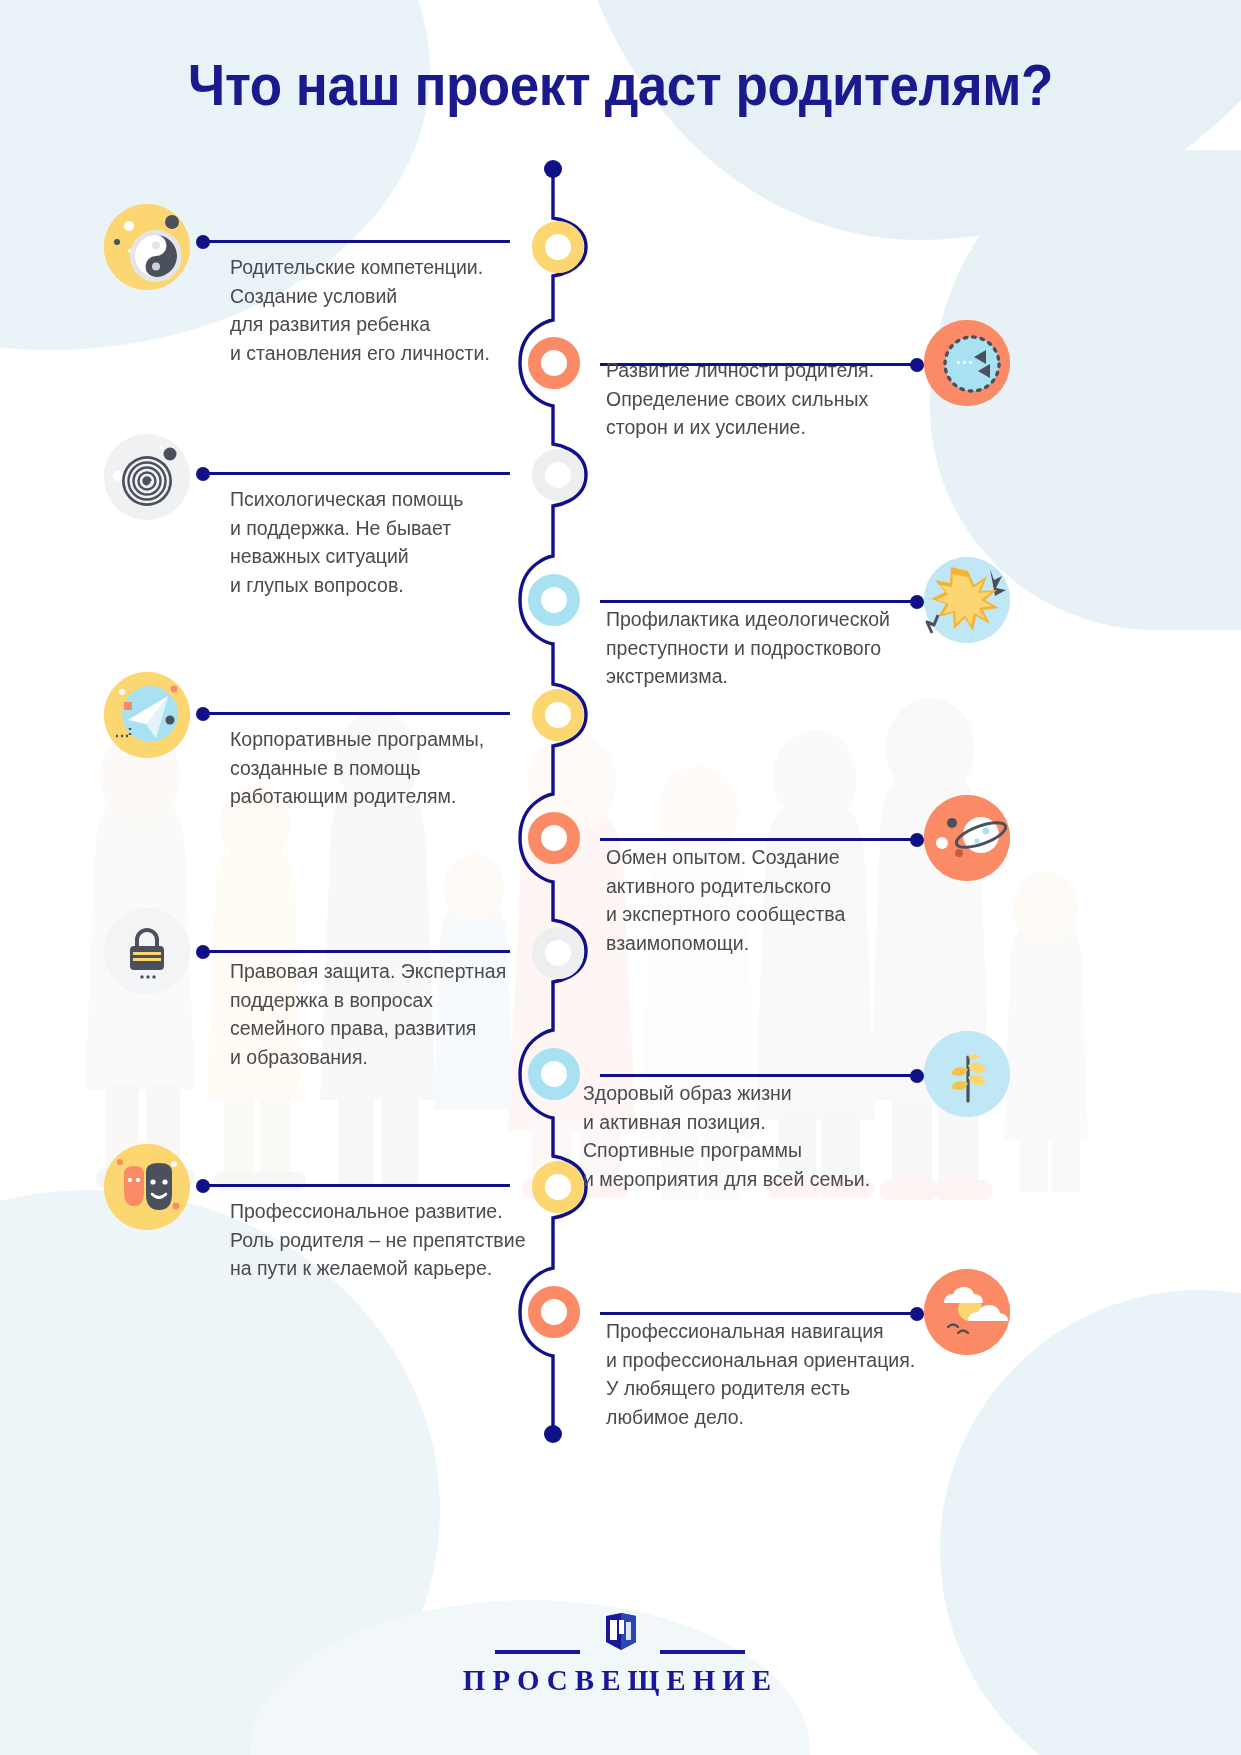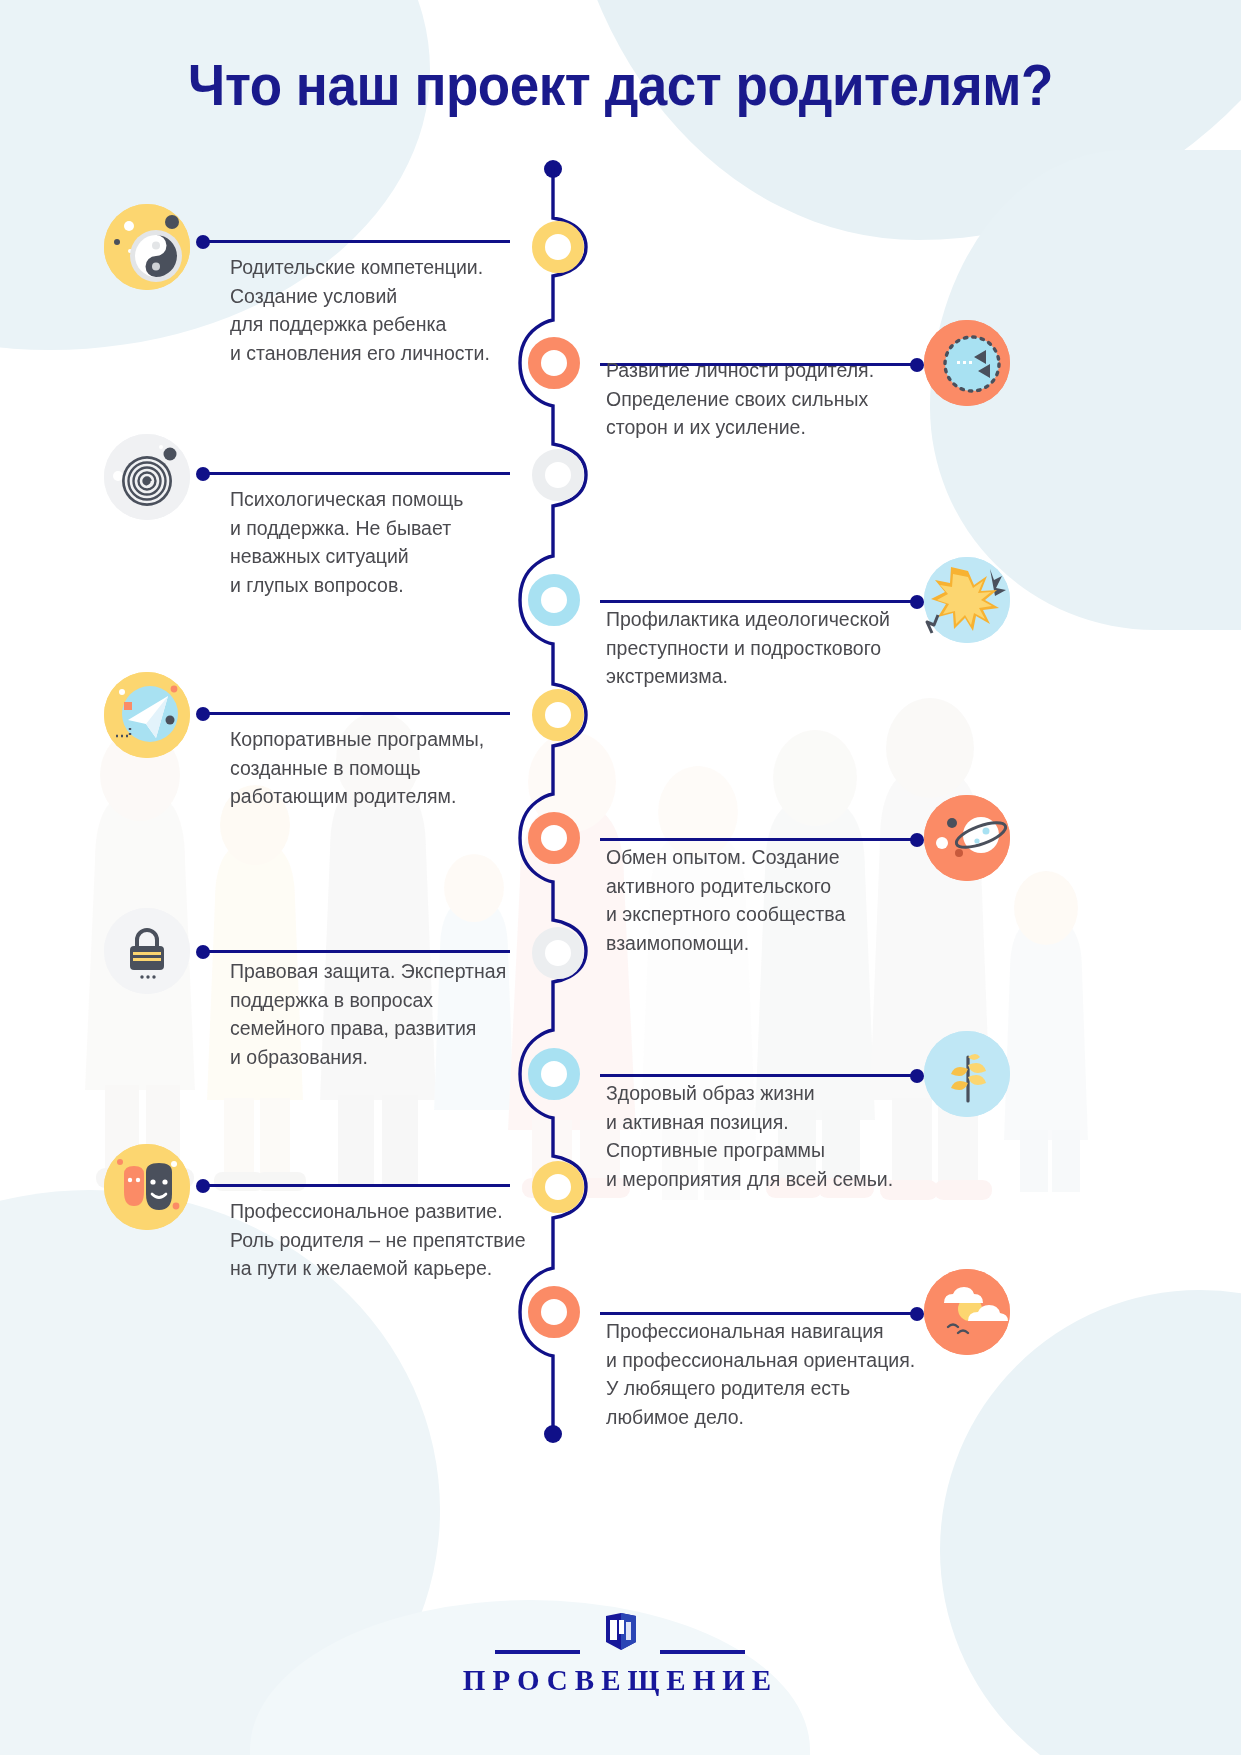--- a/index.html
+++ b/index.html
@@ -233,21 +233,21 @@
         <circle cx="52" cy="41.5" r="4" fill="#e3e5e7"></circle>
         <circle cx="52" cy="62.5" r="4" fill="#cfd2d6"></circle>
       </svg>
     </div>
     <div class="connector" style="left:200px; top:240px; width:310px;">
       <span class="knob" style="left:-4px;"></span>
     </div>
     <div class="ring" style="left:532px; top:221px; border-color:#fcd670;"></div>
     <div class="txt" style="left:230px; top:253px; width:300px;">Родительские компетенции.
 Создание условий
-для поддержка ребенка
+для развития ребенка
 и становления его личности.</div>
   </div>
 
   <div class="row">
     <div class="ring" style="left:528px; top:337px; border-color:#fb8b66;"></div>
     <div class="connector" style="left:600px; top:363px; width:320px;">
       <span class="knob" style="right:-4px;"></span>
     </div>
     <div class="icon-badge" style="left:924px; top:320px; background:#fb8b66;">
       <svg width="86" height="86" viewBox="0 0 86 86">
@@ -390,21 +390,21 @@
       <svg width="86" height="86" viewBox="0 0 86 86">
         <circle cx="43" cy="43" r="43" fill="#bfe7f5"></circle>
         <path d="M44 70 V26" stroke="#4a505c" stroke-width="3.2" fill="none" stroke-linecap="round"></path>
         <path d="M44 34 q14 -6 18 6 q-14 6 -18 -6z" fill="#fcd670"></path>
         <path d="M44 46 q14 -6 18 6 q-14 6 -18 -6z" fill="#fcd670"></path>
         <path d="M44 38 q-13 -6 -17 5 q13 6 17 -5z" fill="#f7c14a"></path>
         <path d="M44 52 q-13 -6 -17 5 q13 6 17 -5z" fill="#f7c14a"></path>
         <path d="M44 26 q8 -6 12 0 q-6 6 -12 0z" fill="#fcd670"></path>
       </svg>
     </div>
-    <div class="txt" style="left:606px; top:1079px; width:340px;">Здоровый образ жизни
+    <div class="txt" style="left:583px; top:1079px; width:340px;">Здоровый образ жизни
 и активная позиция.
 Спортивные программы
 и мероприятия для всей семьи.</div>
   </div>
 
   <div class="row">
     <div class="icon-badge" style="left:104px; top:1144px; background:#fcd670;">
       <svg width="86" height="86" viewBox="0 0 86 86">
         <circle cx="43" cy="43" r="43" fill="#fcd670"></circle>
         <path d="M20 30 q0 -8 10 -8 q10 0 10 8 v18 q0 14 -10 14 q-10 0 -10 -14z" fill="#fb8b66"></path>

